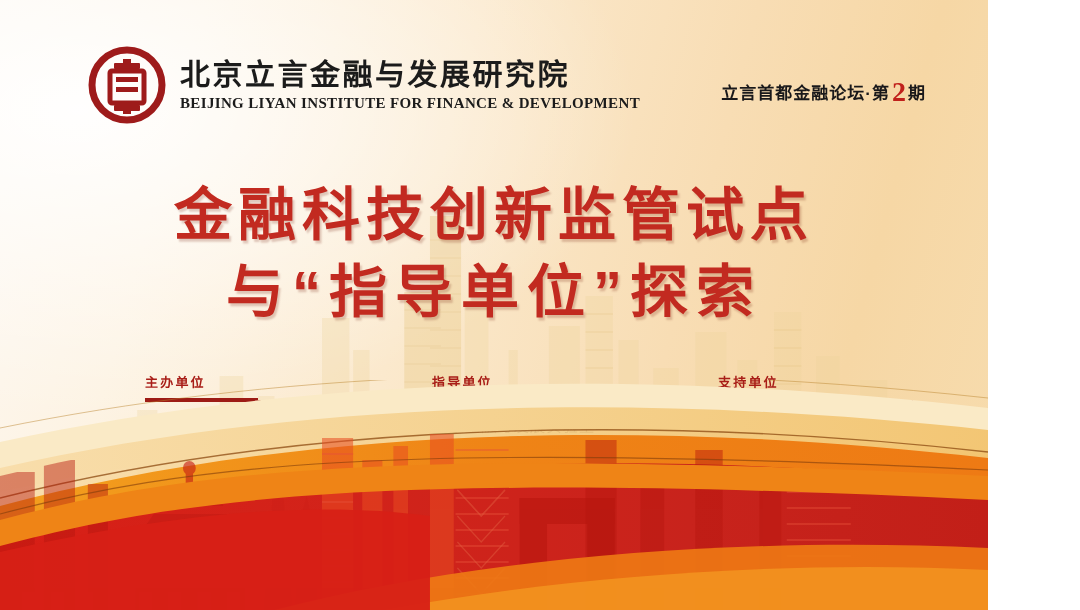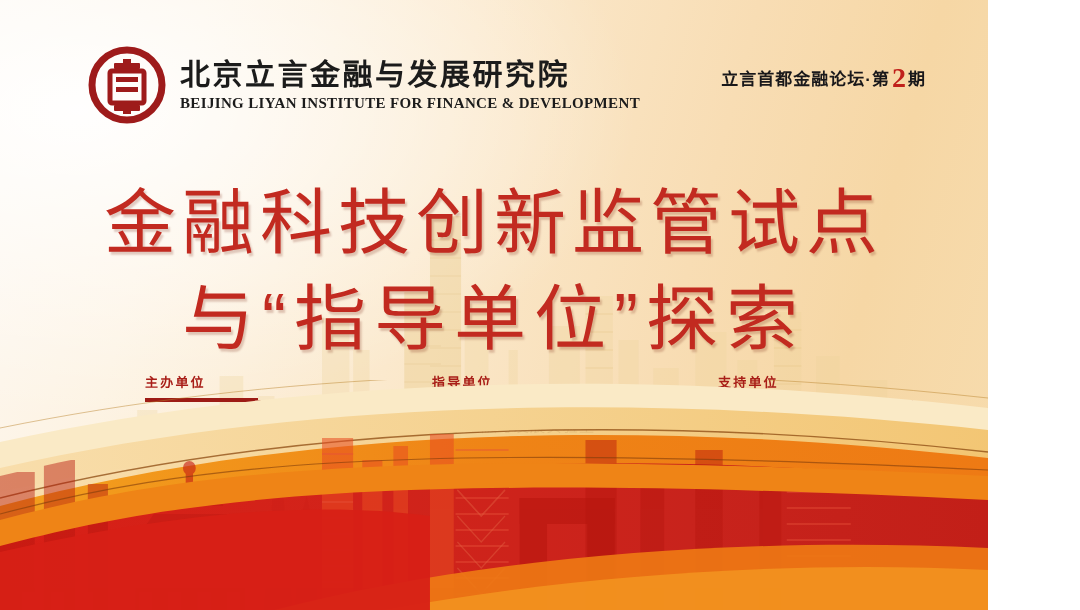--- a/index.html
+++ b/index.html
@@ -43,38 +43,38 @@
     font-size:30px;font-weight:bold;color:#1b1b1b;letter-spacing:2.5px;
     line-height:1.12;white-space:nowrap;
     font-family:"Liberation Sans","DejaVu Sans",sans-serif;
   }
   .brand-en{
     margin-top:4px;font-size:15px;font-weight:bold;color:#1b1b1b;
     letter-spacing:.35px;white-space:nowrap;
     font-family:"Liberation Serif","DejaVu Serif",serif;
   }
   .issue{
-    position:absolute;right:28px;top:18px;white-space:nowrap;
+    position:absolute;right:28px;top:32px;white-space:nowrap;
     display:flex;align-items:baseline;
   }
   .issue-a,.issue-c{
     font-size:17px;font-weight:bold;color:#19181a;letter-spacing:1px;
   }
   .issue-num{
     font-size:28px;font-weight:bold;color:#c0201b;
     padding:0 2px;line-height:1;position:relative;top:2px;
     font-family:"Liberation Serif","DejaVu Serif",serif;
   }
 
   
   .title-block{
     position:absolute;top:176px;left:0;right:0;text-align:center;
   }
   .title-line{
-    font-size:72px;font-weight:normal;color:#c22a20;
+    font-size:58px;font-weight:bold;color:#c22a20;
     letter-spacing:6px;line-height:1.33;white-space:nowrap;
     text-shadow:2px 3px 2px rgba(120,30,15,.22);
     font-family:"Liberation Sans","DejaVu Sans",sans-serif;
   }
   .title-line.second{letter-spacing:8px;}
 
   
   .units{
     position:absolute;top:376px;left:0;right:0;height:120px;
   }

